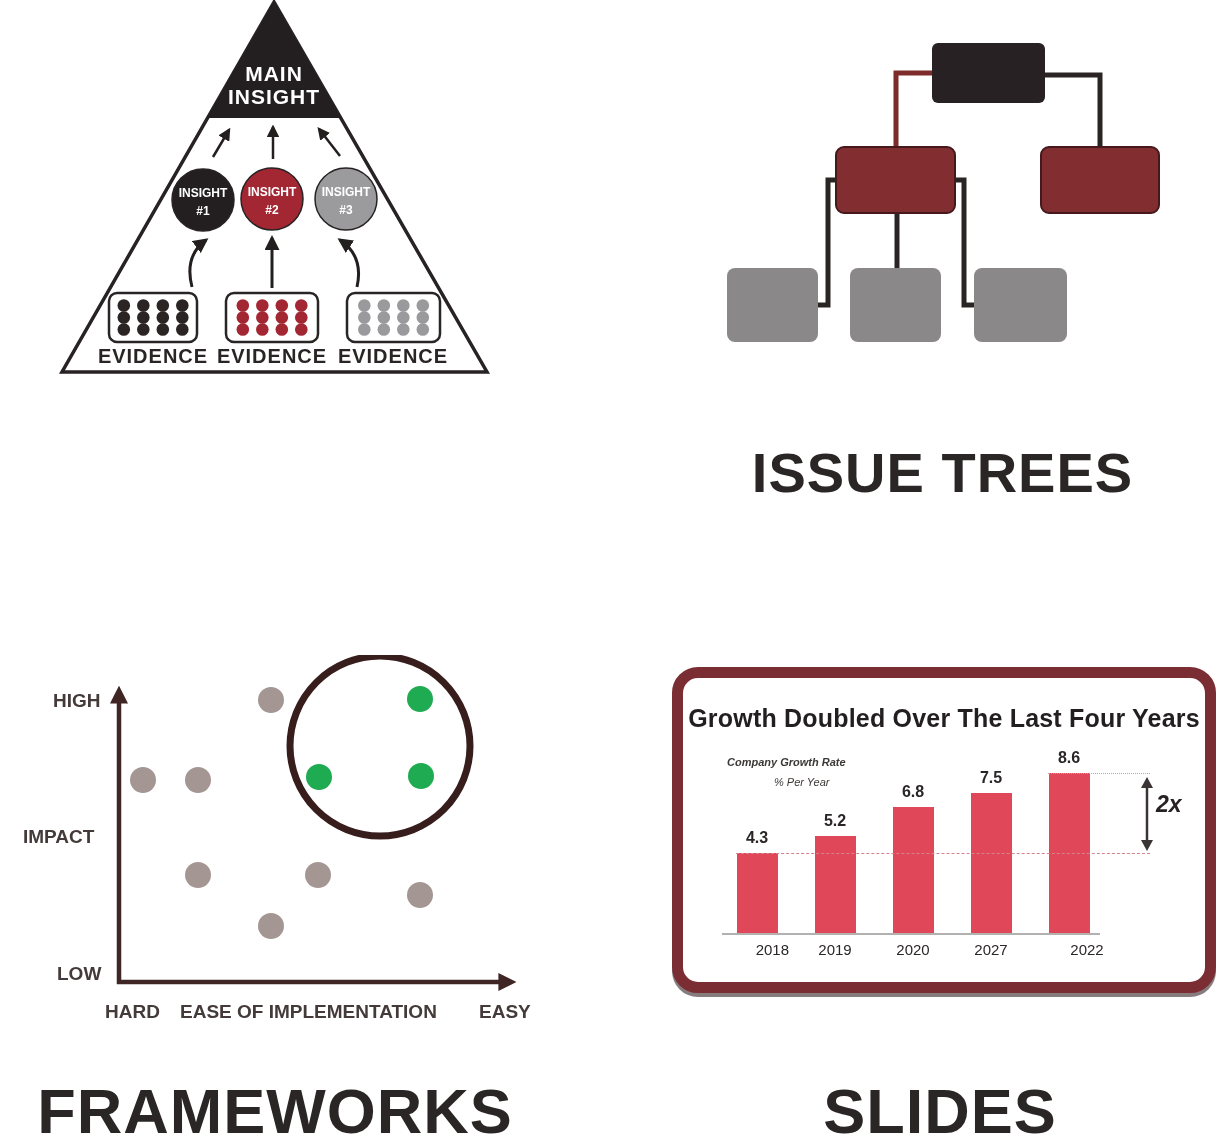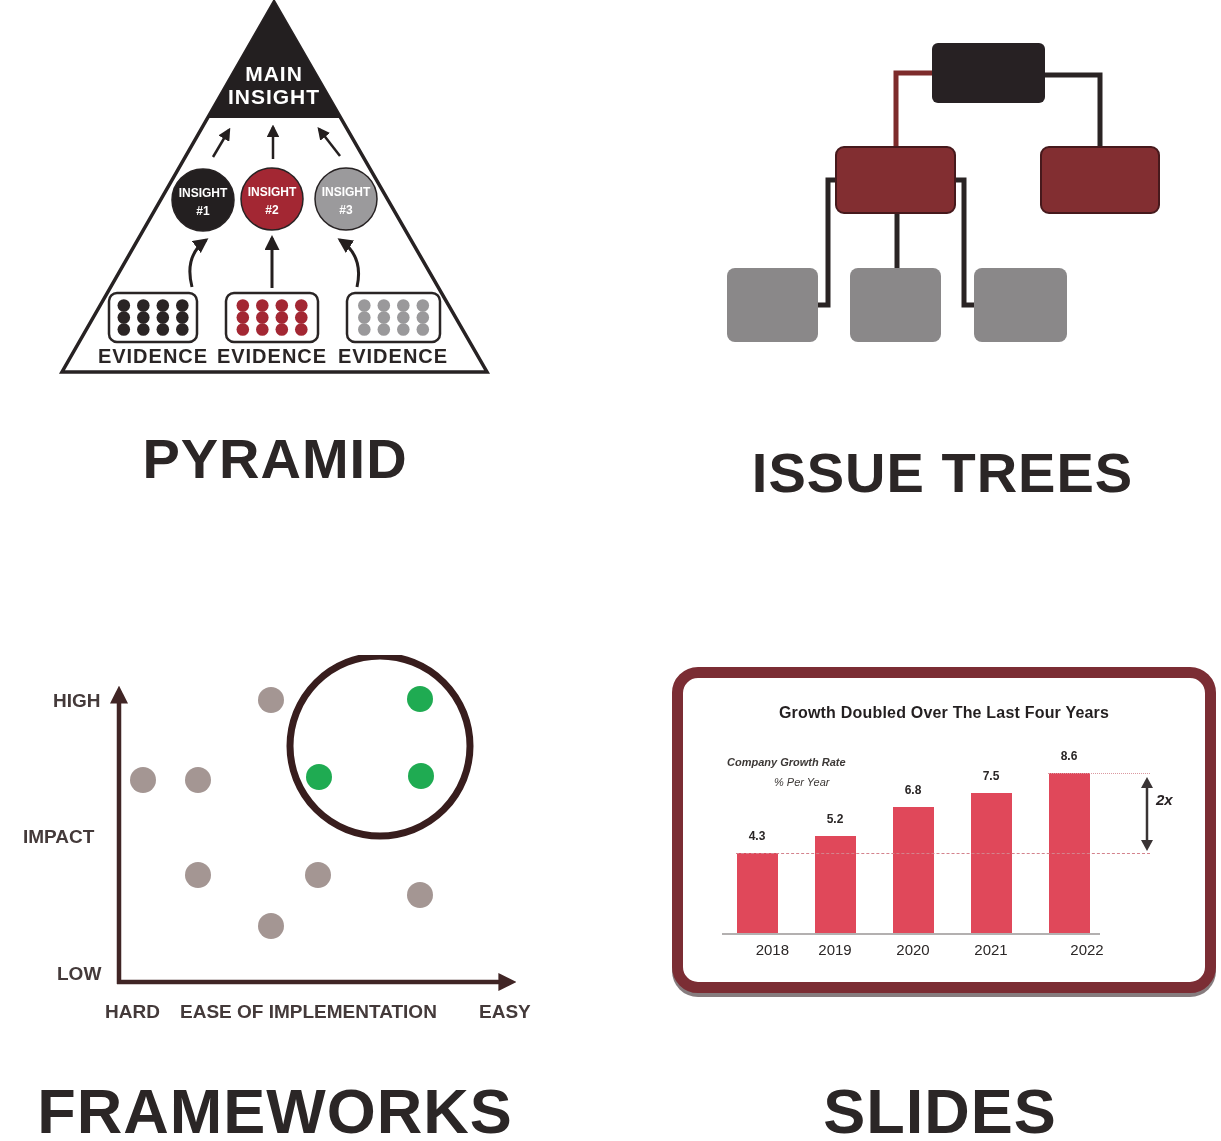--- a/index.html
+++ b/index.html
@@ -15,30 +15,30 @@
   .quad-title.big{font-size:63px;line-height:70px;}
   svg text{font-family:"Liberation Sans",sans-serif;}
   
   #slide{
     position:absolute;left:672px;top:667px;width:544px;height:326px;
     box-sizing:border-box;border:11px solid #7b2d34;border-radius:26px;
     background:#ffffff;box-shadow:0 4px 0 rgba(35,17,20,0.55);
   }
   #slide-title{
     position:absolute;left:0;right:0;top:26px;text-align:center;
-    font-size:16px;font-weight:700;color:#231f20;letter-spacing:0.2px;
+    font-size:25px;font-weight:700;color:#231f20;letter-spacing:0.2px;
   }
   #slide-ylabel{position:absolute;left:44px;top:74px;color:#3c3836;font-size:11px;line-height:20px;}
   #slide-ylabel .l1{font-weight:700;font-style:italic;}
   #slide-ylabel .l2{font-style:italic;margin-left:47px;}
   #slide-chart-layer{position:absolute;left:0;top:0;right:0;bottom:0;}
   .sc-bar{position:absolute;}
-  .sc-val{position:absolute;width:60px;text-align:center;font-size:12px;font-weight:700;color:#2a2626;}
+  .sc-val{position:absolute;width:60px;text-align:center;font-size:16px;font-weight:700;color:#2a2626;}
   .sc-year{position:absolute;width:64px;text-align:center;font-size:15px;color:#2b2727;}
-  .sc-2x{position:absolute;font-size:15px;font-weight:700;font-style:italic;color:#272123;}
+  .sc-2x{position:absolute;font-size:23px;font-weight:700;font-style:italic;color:#272123;}
 </style>
 </head>
 <body>
 
 <svg class="abs" style="left:40px;top:0;" width="460" height="380" viewBox="0 0 460 380">
   <defs>
     <marker id="ah" viewBox="0 0 10 10" refX="8" refY="5" markerWidth="5" markerHeight="5" orient="auto-start-reverse">
       <path d="M0,0 L10,5 L0,10 z" fill="#241f1f"></path>
     </marker>
   </defs>
@@ -114,21 +114,20 @@
         <circle cx="363.3" cy="329.5" r="6.3" fill="#9a999b"></circle>
         <circle cx="382.8" cy="329.5" r="6.3" fill="#9a999b"></circle>
       </g>
     <text x="113" y="363" text-anchor="middle" font-size="20" font-weight="700" fill="#2a2525" letter-spacing="1">EVIDENCE</text>
     <text x="232" y="363" text-anchor="middle" font-size="20" font-weight="700" fill="#2a2525" letter-spacing="1">EVIDENCE</text>
     <text x="353" y="363" text-anchor="middle" font-size="20" font-weight="700" fill="#2a2525" letter-spacing="1">EVIDENCE</text>
   </g>
 </svg>
 
 <div class="quad-title" style="left:25px;top:418px;width:500px;">
-  <div>PYRAMID</div>
 </div>
 
 <svg class="abs" style="left:700px;top:20px;" width="480" height="340" viewBox="0 0 480 340">
   <g fill="none" stroke-width="5">
     <path d="M232,53 L196,53 L196,130" stroke="#7d2b2b"></path>
     <path d="M345,55 L400,55 L400,130" stroke="#2a2424"></path>
     <path d="M138,160 L128,160 L128,285 L116,285" stroke="#2a2424"></path>
     <path d="M197,193 L197,250" stroke="#2a2424"></path>
     <path d="M253,160 L264,160 L264,285 L276,285" stroke="#2a2424"></path>
   </g>
@@ -193,21 +192,21 @@
       <div class="sc-val" style="position: absolute; left: 44px; top: 151px;">4.3</div>
       <div class="sc-year" style="position: absolute; left: 42px; top: 263px; text-align: right;">2018</div>
       <div class="sc-bar" style="position: absolute; left: 131.5px; top: 158px; width: 41px; height: 97px; background: rgb(224, 72, 90);"></div>
       <div class="sc-val" style="position: absolute; left: 122px; top: 134px;">5.2</div>
       <div class="sc-year" style="position: absolute; left: 120px; top: 263px;">2019</div>
       <div class="sc-bar" style="position: absolute; left: 209.5px; top: 129px; width: 41px; height: 126px; background: rgb(224, 72, 90);"></div>
       <div class="sc-val" style="position: absolute; left: 200px; top: 105px;">6.8</div>
       <div class="sc-year" style="position: absolute; left: 198px; top: 263px;">2020</div>
       <div class="sc-bar" style="position: absolute; left: 287.5px; top: 115px; width: 41px; height: 140px; background: rgb(224, 72, 90);"></div>
       <div class="sc-val" style="position: absolute; left: 278px; top: 91px;">7.5</div>
-      <div class="sc-year" style="position: absolute; left: 276px; top: 263px;">2021</div>
+      <div class="sc-year" style="position: absolute; left: 276px; top: 263px;">2027</div>
       <div class="sc-bar" style="position: absolute; left: 365.5px; top: 95px; width: 41px; height: 160px; background: rgb(224, 72, 90);"></div>
       <div class="sc-val" style="position: absolute; left: 356px; top: 71px;">8.6</div>
       <div class="sc-year" style="position: absolute; left: 372px; top: 263px;">2022</div>
       <div style="position: absolute; left: 53px; top: 175px; width: 414px; height: 0px; border-top: 1.5px dashed rgb(212, 131, 141);"></div>
       <div style="position: absolute; left: 365px; top: 95px; width: 102px; height: 0px; border-top: 1.5px dotted rgb(219, 152, 160);"></div>
       <svg width="30" height="76" style="position: absolute; left: 449px; top: 98px;">
         <line x1="15" y1="9" x2="15" y2="67" stroke="#3a3435" stroke-width="2.5"></line>
         <polygon points="15,1 9,12 21,12" fill="#3a3435"></polygon>
         <polygon points="15,75 9,64 21,64" fill="#3a3435"></polygon>
       </svg>

